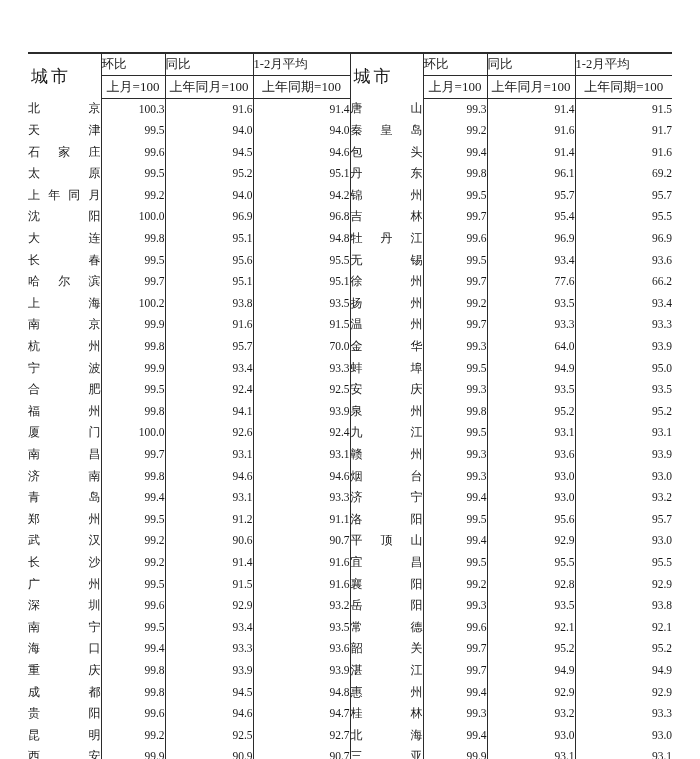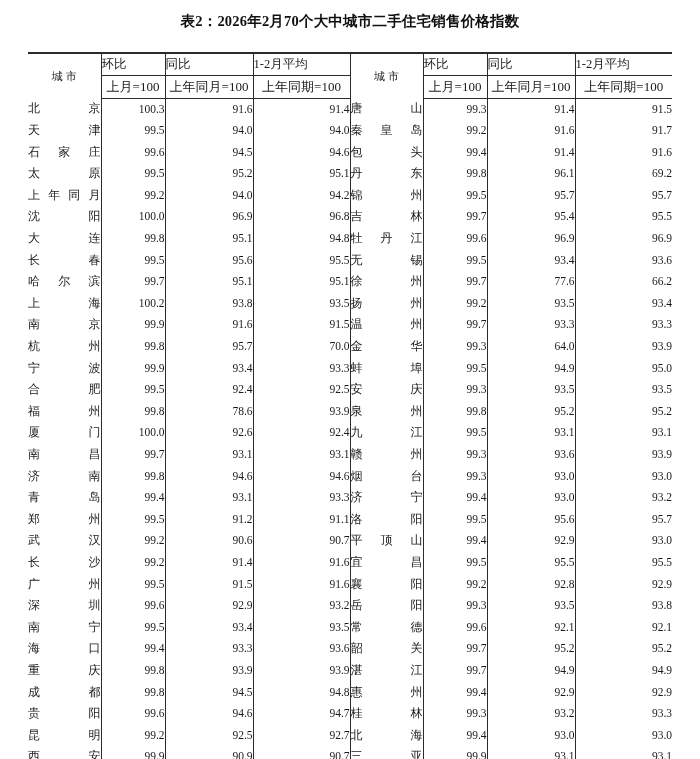--- a/index.html
+++ b/index.html
@@ -46,23 +46,23 @@
     padding: 0;
     margin: 0;
     font-weight: normal;
   }
   
   .rule-top {
     border-top: 2px solid #2b2b2b;
   }
   
   .hdr-city {
-    text-align: center;
+    text-align: left;
     vertical-align: middle;
-    font-size: 11px;
+    font-size: 17px;
     border-right: 1.4px solid #2b2b2b;
     height: 44px;
     letter-spacing: 3px;
     text-indent: 3px;
   }
   .hdr-top {
     font-size: 12.5px;
     height: 21px;
     border-bottom: 1.1px solid #2b2b2b;
     border-right: 1.1px solid #2b2b2b;
@@ -124,21 +124,20 @@
   col.c-city { width: 73px; }
   col.c-mom  { width: 64px; }
   col.c-yoy  { width: 88px; }
   col.c-avg  { width: 97px; }
 </style>
 </head>
 <body>
 
 <div id="page">
 
-  <div class="title">表2：2026年2月70个大中城市二手住宅销售价格指数</div>
 
   <div class="table-wrap">
     <table class="idx">
       <colgroup>
         <col class="c-city">
           <col class="c-mom">
           <col class="c-yoy">
           <col class="c-avg">
         <col class="c-city">
           <col class="c-mom">
@@ -360,21 +359,21 @@
             </td>
             <td class="num">99.3</td>
             <td class="num">93.5</td>
             <td class="num edge">93.5</td>
           </tr>
           <tr>
             <td class="city">
               <span class="cname">福州</span>
             </td>
             <td class="num">99.8</td>
-            <td class="num">78.6</td>
+            <td class="num">94.1</td>
             <td class="num last-of-block">93.9</td>
             <td class="city">
               <span class="cname">泉州</span>
             </td>
             <td class="num">99.8</td>
             <td class="num">95.2</td>
             <td class="num edge">95.2</td>
           </tr>
           <tr>
             <td class="city">

